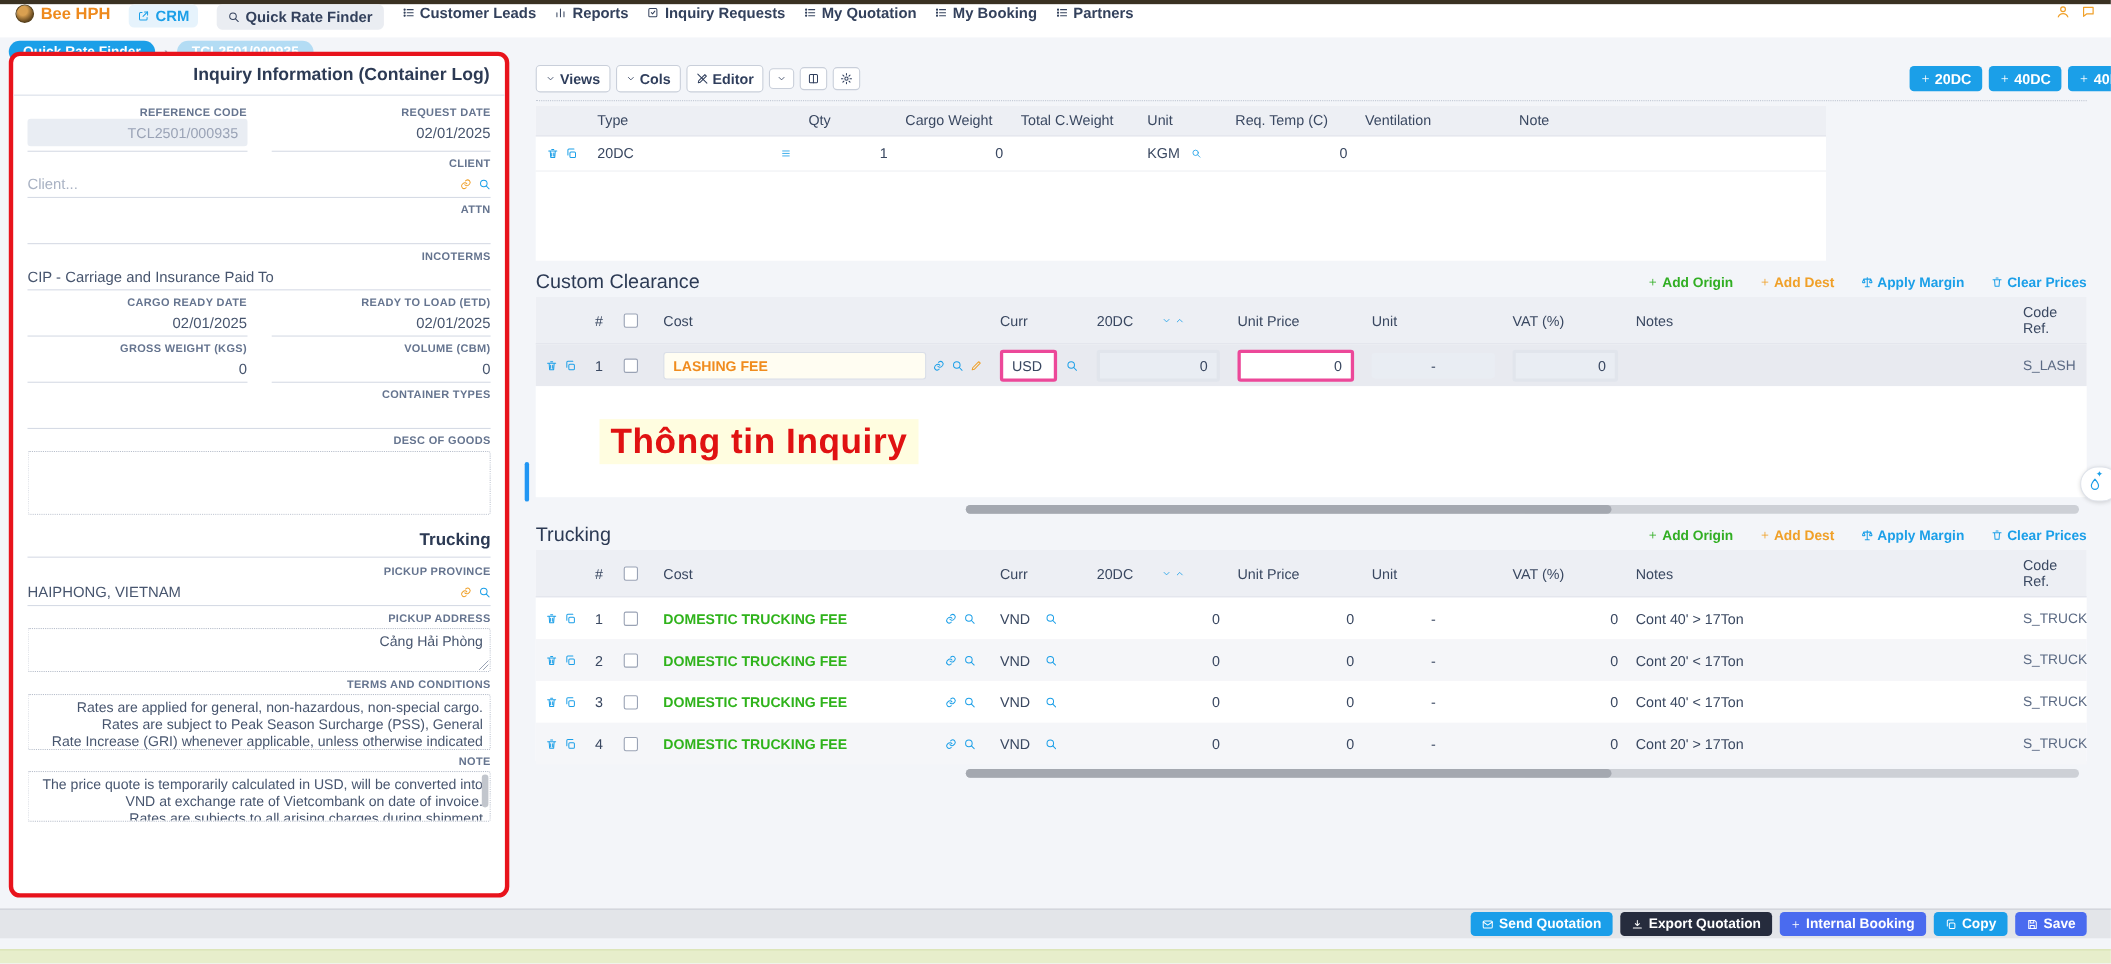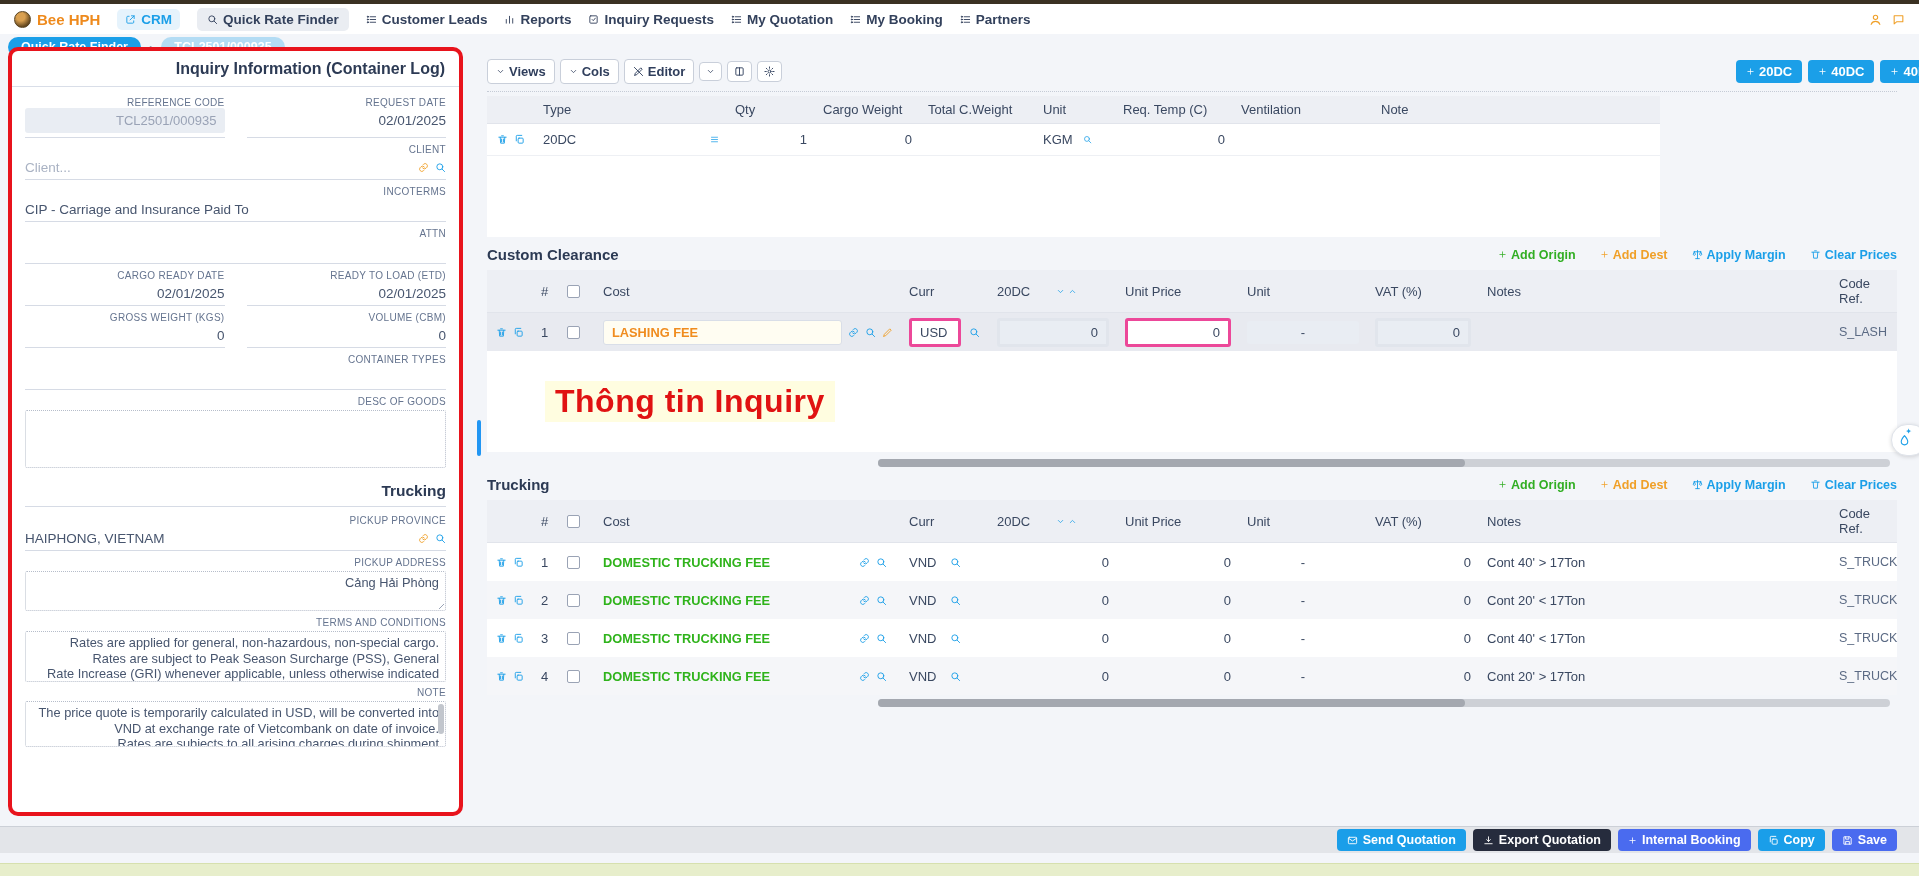--- a/index.html
+++ b/index.html
@@ -5,42 +5,42 @@
   * { box-sizing:border-box; margin:0; padding:0; }
   html,body { width:1919px; height:876px; }
   body { position:relative; background:#f3f5f9; font-family:"Liberation Sans",sans-serif; color:#3a4861; overflow:hidden; }
   svg { display:block; }
   .ic { width:13px; height:13px; stroke:currentColor; fill:none; stroke-width:2; stroke-linecap:round; stroke-linejoin:round; }
   .ic-sm { width:11px; height:11px; }
   .ic-xs { width:9px; height:9px; }
 
   
   .topstrip { position:absolute; top:0; left:0; right:0; height:4px; background:#3a3122; }
-  .nav { position:absolute; top:4px; left:0; right:0; height:30px; background:#fff; display:flex; align-items:center; gap:17px; padding:0 14px; }
+  .nav { position:absolute; top:4px; left:0; right:0; height:30px; background:#fff; display:flex; align-items:flex-start; gap:17px; padding:0 14px; }
   .brand { display:flex; align-items:center; gap:6px; font-size:15px; font-weight:800; color:#ee8a1d; }
   .bee { width:17px; height:17px; border-radius:50%; background:radial-gradient(circle at 38% 32%, #d9a050 0 30%, #6b4d22 70%, #453114 100%); border:1px solid #58421e; }
   .nav-item { display:flex; align-items:center; gap:5px; font-size:13.5px; font-weight:700; color:#33415c; cursor:pointer; }
   .chip-blue { background:#e6f3fc; color:#1b9fe8; padding:3px 8px; border-radius:5px; }
   .chip-gray { background:#eaedf2; padding:4px 10px; border-radius:5px; }
   .nav-right { margin-left:auto; display:flex; align-items:center; gap:10px; color:#f0a028; }
 
   
   .breadcrumb { position:absolute; top:36px; left:0; height:22px; display:flex; align-items:center; gap:8px; padding:0 8px; }
   .pill { border-radius:12px; padding:3px 13px; font-size:12.5px; font-weight:700; color:#fff; }
   .pill-root { background:#1b9fe8; }
   .pill-cur { background:#b3dcf4; }
   .bc-sep { color:#9aa3b5; font-size:13px; font-weight:700; }
 
   
   .panel { position:absolute; top:47px; left:8px; width:455px; height:769px; background:#fff; border:4px solid #e8131c; border-radius:10px; overflow:hidden;text-align:right; }
   .panel-title { font-size:16px; font-weight:700; color:#2c3a54; padding:9px 14px 8px; border-bottom:1px solid #d9dee8; }
   .panel-body { padding:4px 13px 0; }
   .field { border-bottom:1px solid #d6dbe5; padding:6px 0 4px; }
   .field.noborder { border-bottom:none; }
-  .flabel { font-size:10px; font-weight:400; color:#65748f; letter-spacing:.3px; }
+  .flabel { font-size:10px; font-weight:700; color:#65748f; letter-spacing:.3px; }
   .fvalue { font-size:13.5px; color:#47556e; min-height:20px; padding-top:4px; display:flex; align-items:center; }
   .fvalue.right { justify-content:flex-end; }
   .two-col { display:flex; gap:22px; }
   .two-col > div { flex:1; }
   .ghost-input { background:#e9edf3; border-radius:3px; color:#9aa3b6; padding:5px 8px; font-size:13px; width:100%; }
   .placeholder { color:#a9b2c3; }
   .fld-icons { margin-left:auto; display:flex; gap:6px; align-items:center; }
   .icon-orange { color:#f0a028; } .icon-blue { color:#1b9fe8; }
   .sec-head { font-size:15.5px; font-weight:700; color:#2c3a54; padding:10px 0 6px; border-bottom:1px solid #d6dbe5; margin-bottom:2px; }
   .dotted-box { border:1px dotted #b6bdca; border-radius:2px; margin-top:3px; position:relative; font-size:12.8px; color:#47556e; padding:3px 6px; line-height:15.5px; white-space:pre-wrap; overflow:hidden; }
@@ -62,21 +62,21 @@
   .grid-row { display:grid; align-items:center; }
   .cell { padding:4px 8px; font-size:13px; color:#3a4861; display:flex; align-items:center; min-width:0; }
   .hcell { padding:6px 8px; font-size:13px; font-weight:400; color:#3a4861; display:flex; align-items:center; }
   .num { justify-content:flex-end; }
   .cont-grid { grid-template-columns:48px 192px 88px 105px 115px 80px 118px 140px 287px; }
   .rate-grid { grid-template-columns:46px 26px 36px 306px 88px 128px 122px 128px 112px 352px 66px; }
   .rowicons { display:flex; gap:6px; justify-content:center; color:#1b9fe8; width:100%; }
   .checkbox { width:13px; height:13px; border:1px solid #9aa3b5; border-radius:2px; background:#fff; }
   .sorters { display:flex; gap:3px; margin-left:26px; color:#1b9fe8; }
   .sec-row { position:absolute; left:487px; width:1410px; display:flex; align-items:center; }
-  .sec-title { font-size:15px; font-weight:700; color:#2c3a54; }
+  .sec-title { font-size:18px; font-weight:400; color:#2c3a54; }
   .sec-links { margin-left:auto; display:flex; gap:24px; align-items:center; }
   .slink { display:flex; align-items:center; gap:4px; font-size:12.5px; font-weight:700; cursor:pointer; }
   .green { color:#31ae23; } .orange { color:#f0a028; } .blue { color:#1b9fe8; }
   .cost-green { color:#2fb31b; font-weight:700; font-size:12.8px; }
   .cost-input { background:#fffdf2; border:1px solid #d9dee8; border-radius:3px; padding:4px 8px; color:#f08c1e; font-weight:700; font-size:12.8px; flex:1; }
   .mini-input { border:3px solid #ec4899; border-radius:3px; padding:4px 8px; font-size:13px; background:#fff; }
   .mini-input.gray { background:#e9edf3; border-color:#e1e5ec; }
   .selrow { background:#e8eaf0; }
   .altrow { background:#f5f6f9; }
   .coderef { color:#5b6a84; font-size:12.5px; }
@@ -210,26 +210,26 @@
               <path d="M14 11a5 5 0 0 0-7.5-.5l-2 2a5 5 0 0 0 7 7l1-1"></path>
             </svg>
           <svg class="ic ic-sm icon-blue" viewBox="0 0 24 24">
               <circle cx="10.5" cy="10.5" r="6.5"></circle>
               <path d="M15.5 15.5 21 21"></path>
             </svg>
         </span>
       </div>
     </div>
     <div class="field">
+      <div class="flabel">ATTN</div>
+      <div class="fvalue"></div>
+    </div>
+    <div class="field">
       <div class="flabel">INCOTERMS</div>
       <div class="fvalue">CIP - Carriage and Insurance Paid To</div>
-    </div>
-    <div class="field">
-      <div class="flabel">ATTN</div>
-      <div class="fvalue"></div>
     </div>
     <div class="two-col">
       <div class="field">
         <div class="flabel">CARGO READY DATE</div>
         <div class="fvalue right">02/01/2025</div>
       </div>
       <div class="field">
         <div class="flabel">READY TO LOAD (ETD)</div>
         <div class="fvalue right">02/01/2025</div>
       </div>

